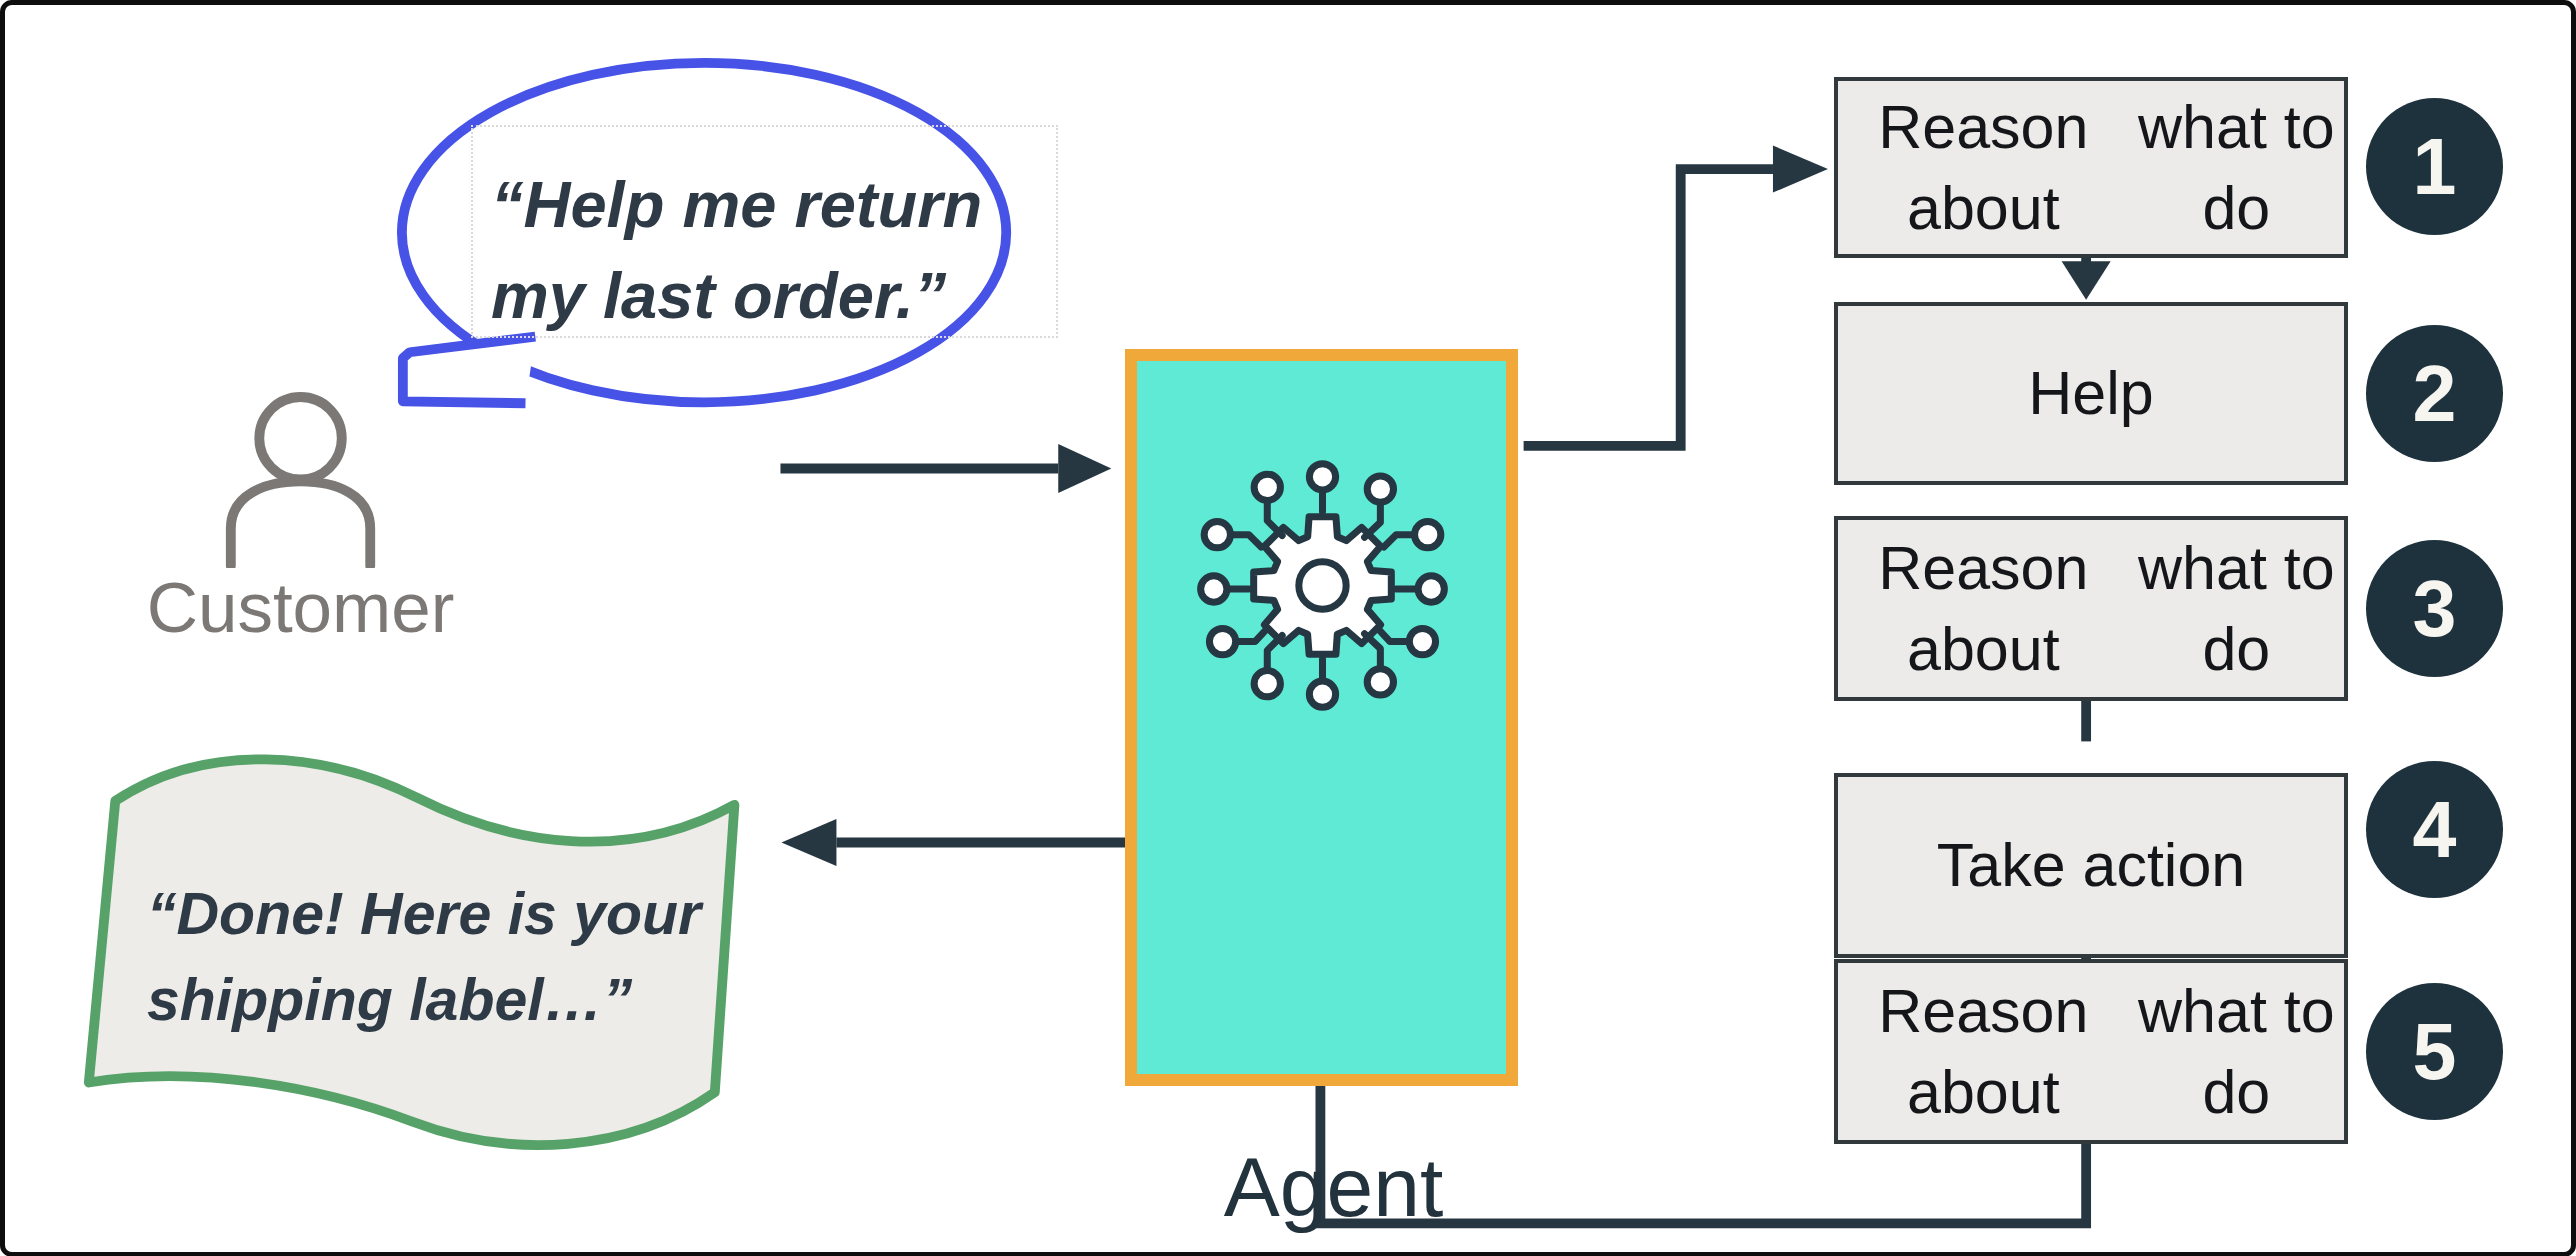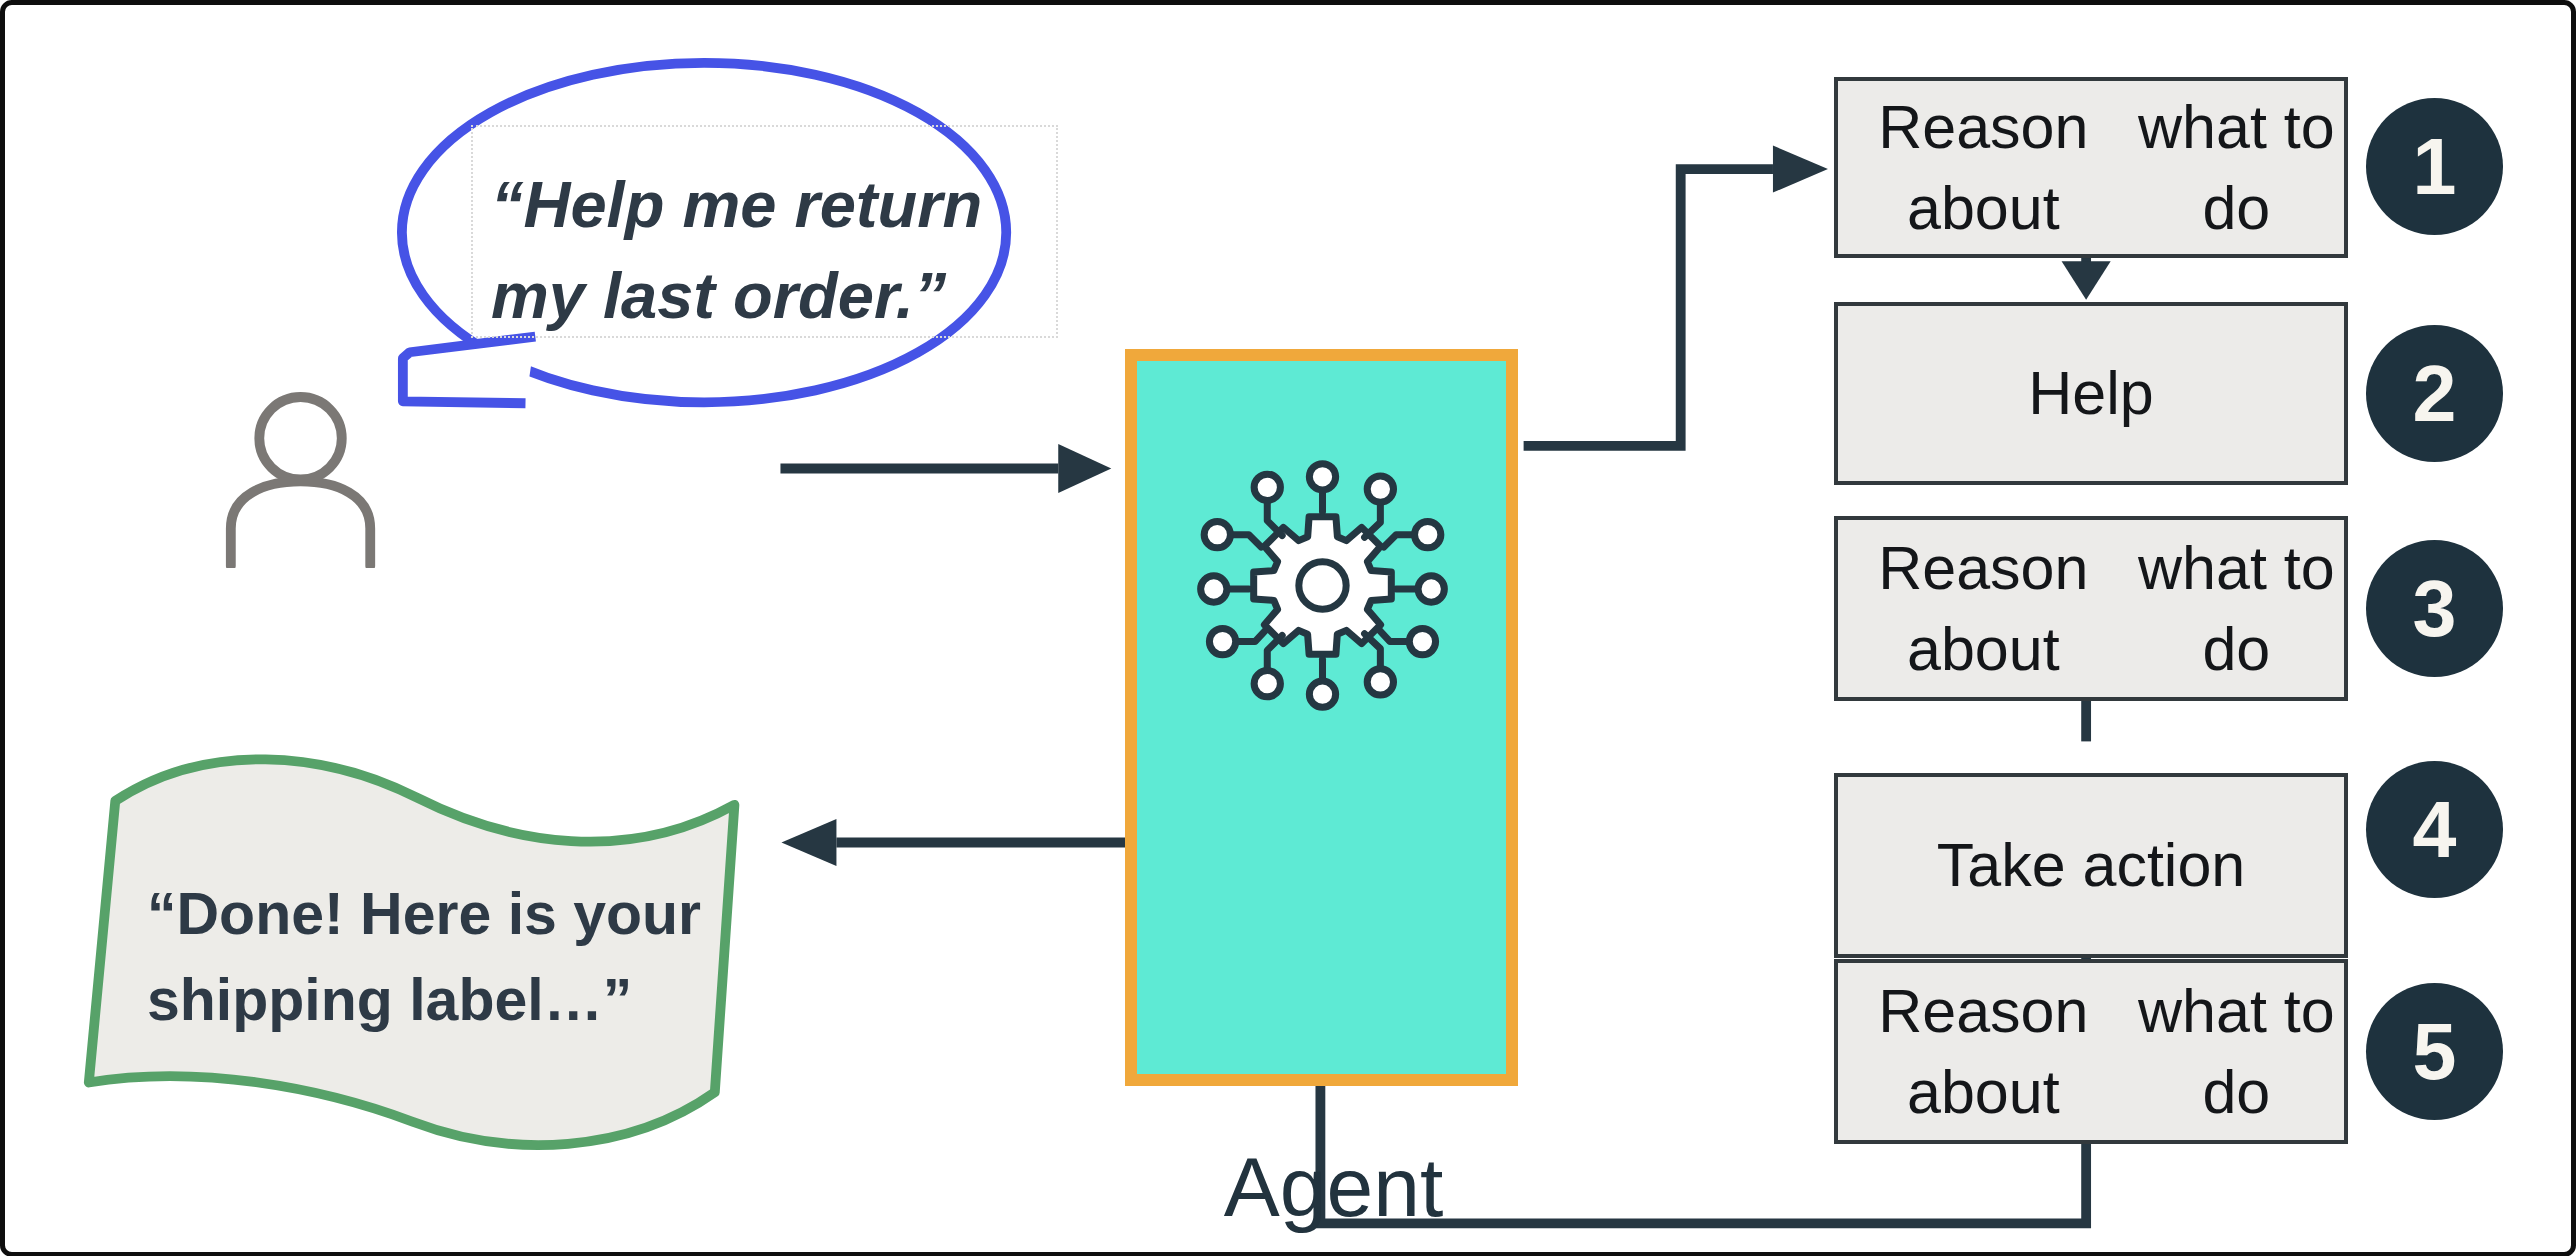--- a/index.html
+++ b/index.html
@@ -40,21 +40,21 @@
   .step-box span:empty{display:none;}
 
   
   .badge{position:absolute;left:2366px;width:137px;height:137px;border-radius:50%;
     background:#1e323e;color:#f7f5ef;font-weight:bold;font-size:79px;
     display:flex;align-items:center;justify-content:center;}
 
   
   .banner-svg{position:absolute;left:79px;top:741px;}
   .banner-text{position:absolute;left:147px;top:872px;width:569px;
-    font-weight:600;font-size:59px;line-height:1.45;color:#2e3a46;}
+    font-style:italic;font-weight:600;font-size:59px;line-height:1.45;color:#2e3a46;}
   .banner-text span{display:block;}
 </style>
 </head>
 <body>
 
 <div id="canvas">
 
   <svg id="wires" viewBox="0 0 2624 1280">
     <g stroke="#263742" stroke-width="10" fill="none">
       <path d="M 795,477 H 1078"></path>
@@ -83,20 +83,21 @@
     <span>“Help me return</span>
     <span>my last order.”</span>
   </div>
 
   <svg class="customer-svg" width="162" height="177" viewBox="0 0 165 180">
     <g fill="none" stroke="#7b7875" stroke-width="10" stroke-linecap="round">
       <circle cx="81" cy="48" r="42"></circle>
       <path d="M 10,178 V 140 C 10,106 44,92 81,92 C 118,92 152,106 152,140 V 178" stroke-linejoin="round"></path>
     </g>
   </svg>
+  <div class="customer-label">Customer</div>
 
   <div class="agent-box">
     <svg class="agent-icon" width="263" height="263" viewBox="-150 -150 300 300">
       <g fill="none" stroke="#243742" stroke-width="8" stroke-linejoin="round" stroke-linecap="round">
 
         <path fill="#ffffff" d="M78.5,-15.3 L78.5,15.3 L55.5,17 L51.2,27.2 L66.3,44.7 L44.7,66.3 L27.2,51.2 L16.9,55.5
           L15.3,78.5 L-15.3,78.5 L-17,55.5 L-27.2,51.2 L-44.7,66.3 L-66.3,44.7 L-51.2,27.2 L-55.5,17
           L-78.5,15.3 L-78.5,-15.3 L-55.5,-17 L-51.2,-27.2 L-66.3,-44.7 L-44.7,-66.3 L-27.2,-51.2 L-16.9,-55.5
           L-15.3,-78.5 L15.3,-78.5 L17,-55.5 L27.2,-51.2 L44.7,-66.3 L66.3,-44.7 L51.2,-27.2 L55.5,-17 Z"></path>
         <circle cx="0" cy="0" r="27" fill="#ffffff"></circle>

